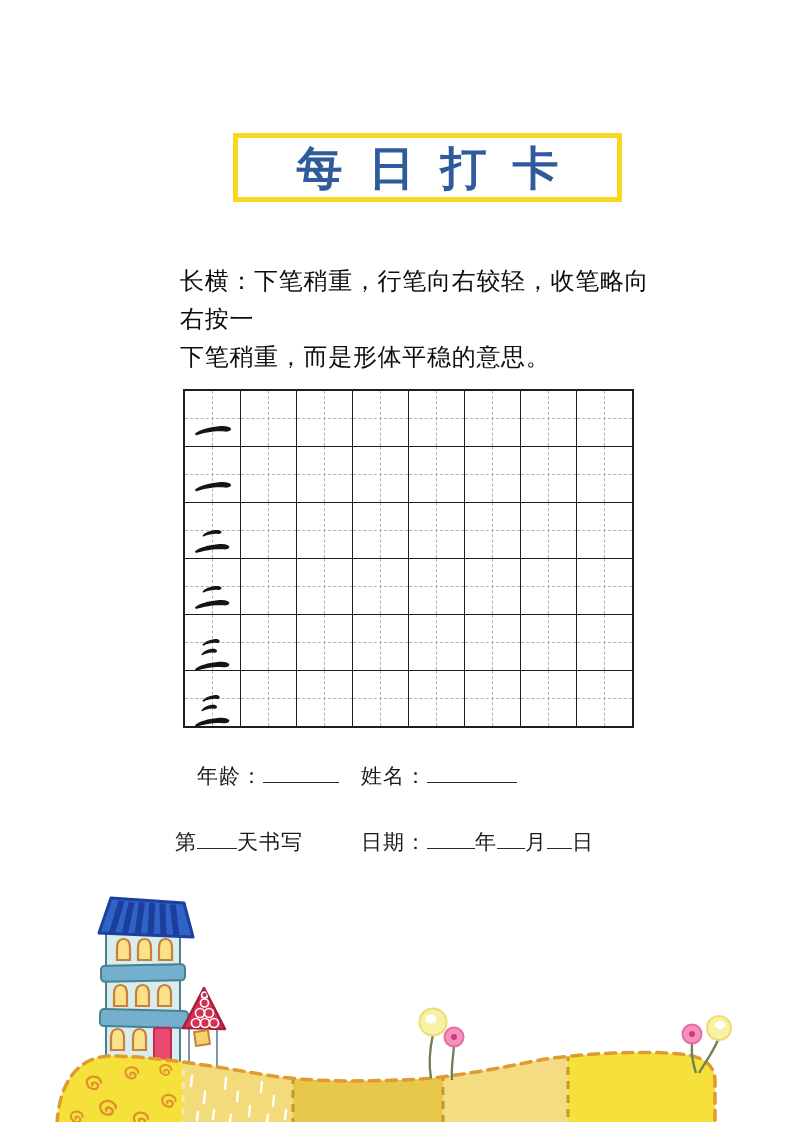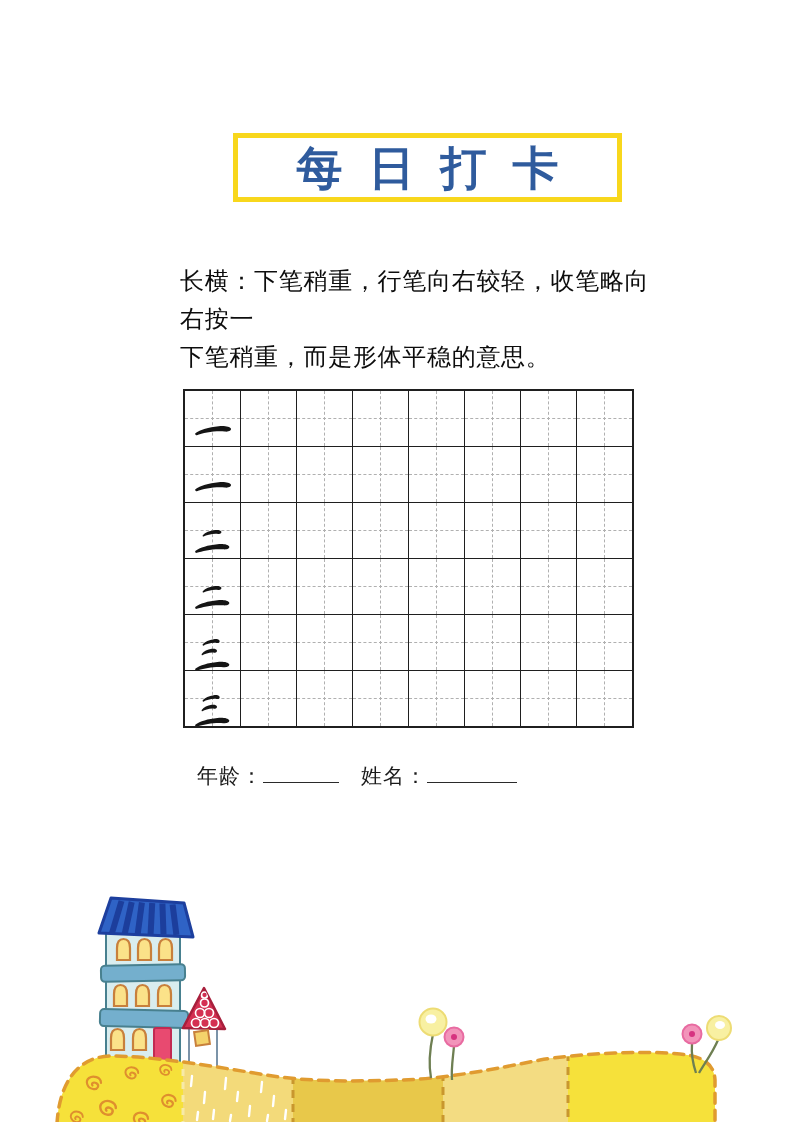--- a/index.html
+++ b/index.html
@@ -260,20 +260,23 @@
             </td>
           </tr>
         </tbody>
     </table>
   </div>
 
   <div class="form-line form-line-1">
     <span>年龄：</span><span class="blank age"></span><span class="gap-name"></span><span>姓名：</span><span class="blank name"></span>
   </div>
 
+  <div class="form-line form-line-2">
+    <span>第</span><span class="blank day"></span><span>天书写</span><span class="gap-date"></span><span>日期：</span><span class="blank date"></span><span>年</span><span class="blank year"></span><span>月</span><span class="blank month"></span><span>日</span>
+  </div>
 
   <svg class="footer-art" viewBox="0 880 793 242" aria-hidden="true">
     <defs>
       <symbol id="brushstroke" viewBox="0 0 60 18" overflow="visible">
         <path d="M1,14 C9,8 22,4 38,2.6 C48,1.7 56,3.2 57.5,6.5 C58.6,9.6 54,12 47.5,11.2 C33,9.6 13,13.5 3.5,17 C1.5,17.6 0.4,15.6 1,14 Z" fill="#151515"></path>
       </symbol>
       <path id="hillpath" d="M57,1124 C59,1085 76,1057 110,1056 C150,1056 200,1064 260,1074 C300,1081 340,1082 400,1080 C440,1079 480,1072 540,1060 C575,1054 640,1050 680,1054 C700,1056 714,1062 715,1080 L715,1124"></path>
       <clipPath id="hillclip">
           <use href="#hillpath"></use>
         </clipPath>

